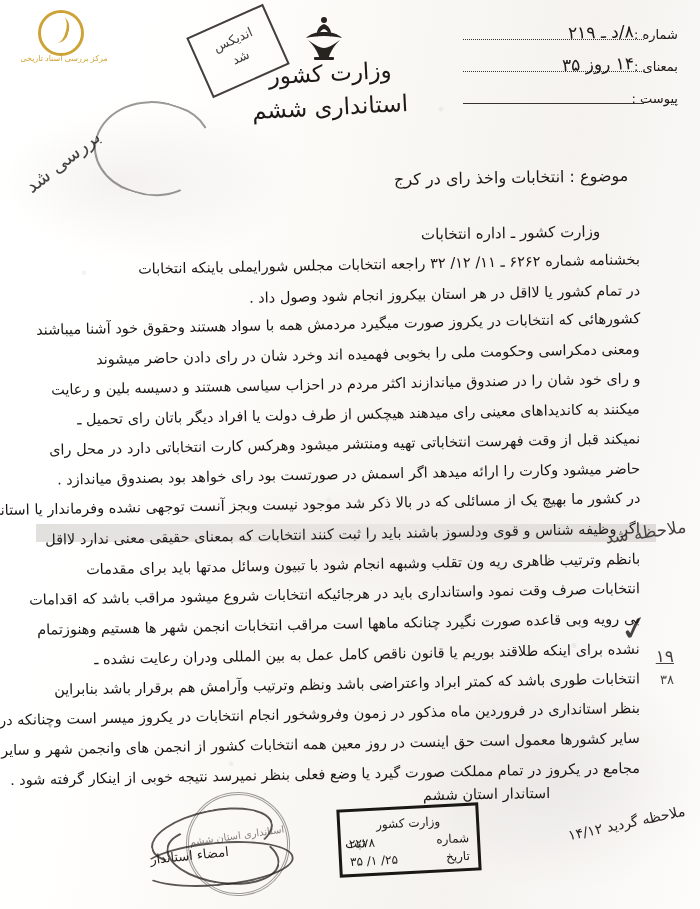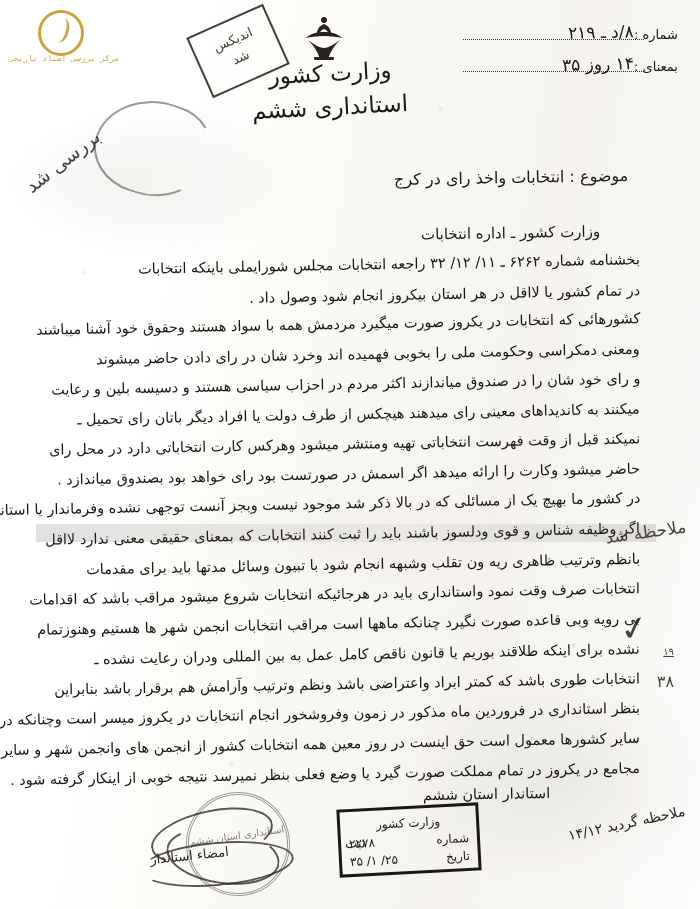--- a/index.html
+++ b/index.html
@@ -68,21 +68,21 @@
   }
   .watermark .wtext {
     position: absolute;
     left: 0; top: 46px;
     width: 112px;
     text-align: center;
     font-size: 8px;
     color: #c9a13b;
     direction: rtl;
     letter-spacing: .2px;
-    font-family: Liberation Mono, monospace;
+    font-family: Liberation Sans, sans-serif;
   }
 
   
   .ref-block {
     position: absolute;
     right: 22px;
     top: 24px;
     width: 215px;
     direction: rtl;
     text-align: right;
@@ -235,26 +235,26 @@
     font-size: 19px;
     transform: rotate(-38deg);
   }
   #hw-right-mid {
     right: 14px; top: 522px;
     font-size: 17px;
     transform: rotate(-8deg);
   }
   #hw-right-num1 {
     right: 26px; top: 646px;
-    font-size: 10px;
+    font-size: 17px;
     text-decoration: underline;
   }
   #hw-right-num2 {
     right: 26px; top: 672px;
-    font-size: 16px;
+    font-size: 13px;
   }
   #hw-scribble-top {
     left: 95px; top: 100px;
     width: 110px; height: 92px;
     border: 2px solid rgba(45,42,38,.55);
     border-radius: 60% 40% 55% 45%;
     border-right-color: transparent;
     transform: rotate(18deg);
   }
   #hw-check-right {
@@ -393,20 +393,25 @@
   <div class="ref-block">
     <div class="ref-row">
       <span class="lbl">شماره :</span>
       <span class="dots"></span>
       <span class="val">۸/د ـ ۲۱۹</span>
     </div>
     <div class="ref-row">
       <span class="lbl">بمعنای :</span>
       <span class="dots"></span>
       <span class="val">۱۴ روز ۳۵</span>
+    </div>
+    <div class="ref-row line-only">
+      <span class="lbl">پیوست :</span>
+      <span class="dots"></span>
+      <span class="val"></span>
     </div>
   </div>
 
   <div class="hw" id="hw-left-top">بررسی شد</div>
   <div class="hw" id="hw-scribble-top"></div>
   <div class="hw" id="hw-right-mid">ملاحظه شد</div>
   <div class="hw" id="hw-check-right">✓</div>
   <div class="hw" id="hw-right-num1">۱۹</div>
   <div class="hw" id="hw-right-num2">۳۸</div>
 

